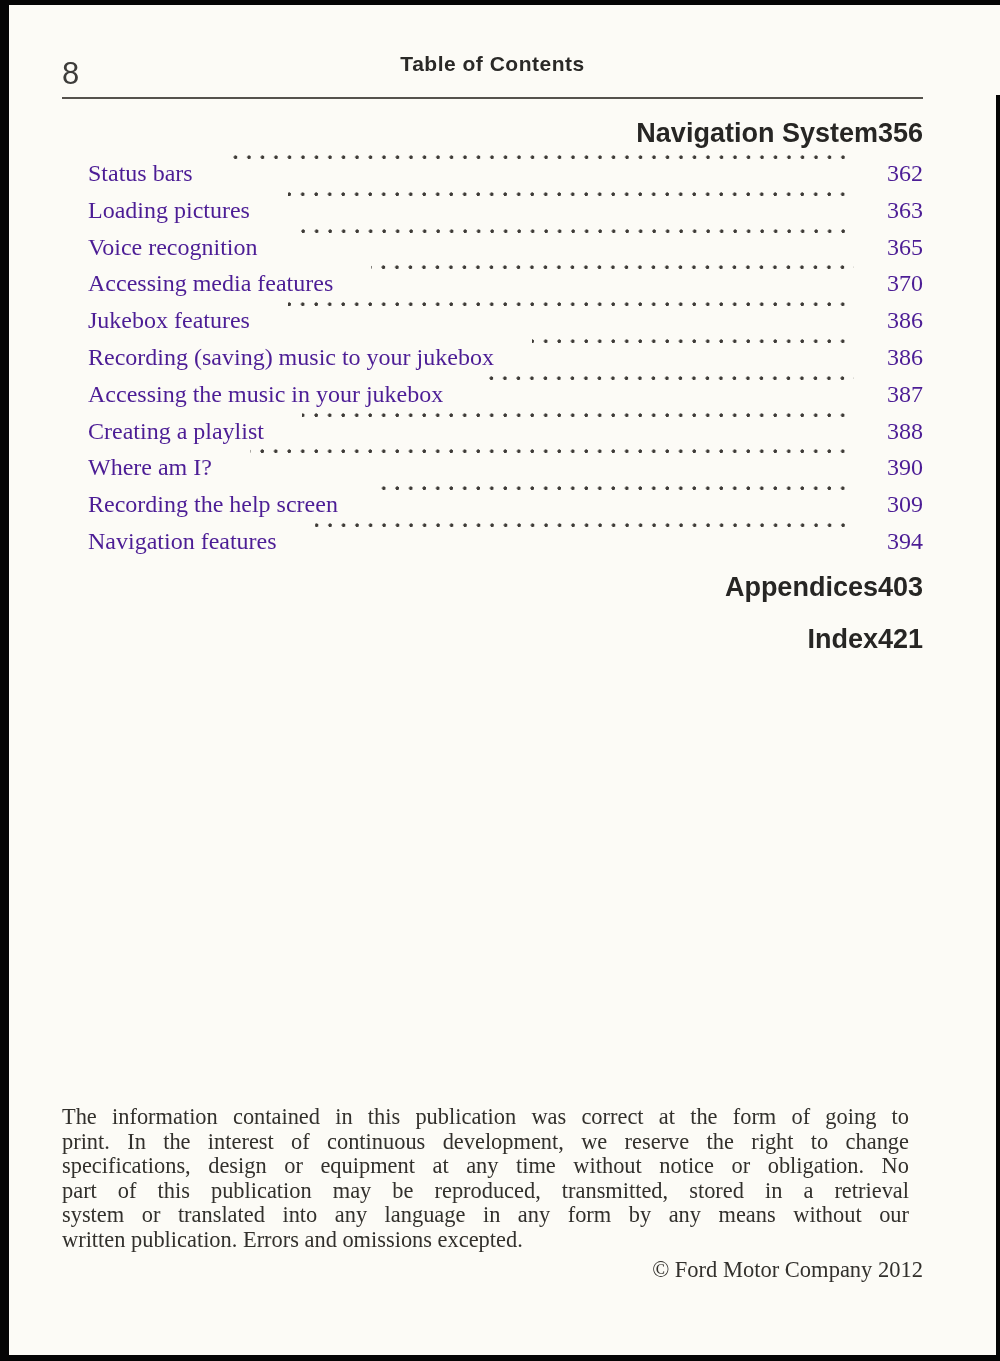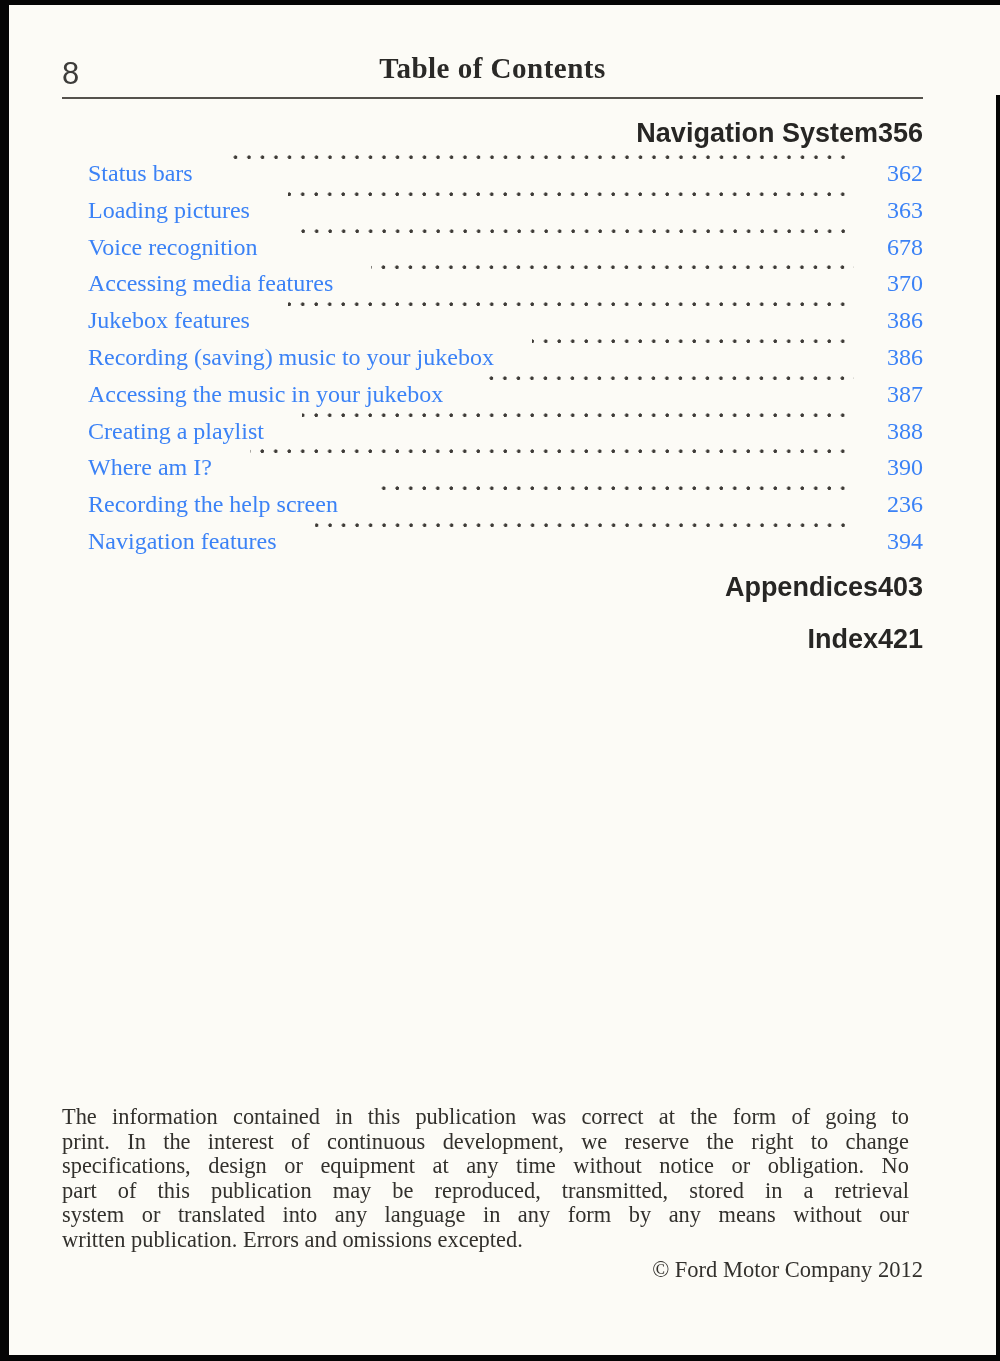--- a/index.html
+++ b/index.html
@@ -28,22 +28,22 @@
     position: absolute;
     top: 52px; left: 62px; width: 861px; height: 44px;
   }
   .page-num {
     position: absolute; left: 0; top: 4px;
     font-family: "Liberation Sans", sans-serif;
     font-size: 31px; font-weight: 400; color: #3d3c3a;
   }
   .page-title {
     margin: 0; text-align: center;
-    font-family: Liberation Serif, serif;
-    font-size: 29px; font-weight: 700; color: #2a2927;
+    font-family: Liberation Sans, sans-serif;
+    font-size: 21px; font-weight: 700; color: #2a2927;
     letter-spacing: 0.5px;
   }
   .head-rule {
     position: absolute; top: 97px; left: 62px; width: 861px;
     height: 2px; background: #55524d; border: none;
   }
 
   
   .toc {
     position: absolute; top: 111px; left: 62px; width: 861px;
@@ -52,21 +52,21 @@
     display: flex; justify-content: flex-end; align-items: center;
     height: 44px;
     font-family: "Liberation Sans", sans-serif;
     font-weight: 700; font-size: 27px; color: #272624;
   }
   .toc-section.spaced { height: 48px; margin-top: 4px; }
   .toc-item {
     display: flex; align-items: flex-end;
     height: 36.8px; line-height: 36.8px;
     padding-left: 26px;
-    font-size: 24px; color: #3b82f6; gap: 32px;
+    font-size: 24px; color: #4c1d95; gap: 32px;
   }
   .toc-item .label { white-space: nowrap; }
   .dots {
     flex: 1 1 auto;
     align-self: baseline;
     height: 5px;
     margin: 0 1px 0 6px;
     background-image: radial-gradient(circle at 2.2px 2.2px, #3e3b37 1.55px, rgba(0,0,0,0) 2.1px);
     background-size: 13.5px 5px;
     background-repeat: repeat-x;
@@ -115,21 +115,21 @@
       <span class="pg">362</span>
     </div>
     <div class="toc-item">
       <span class="label">Loading pictures</span>
       <span class="dots"></span>
       <span class="pg">363</span>
     </div>
     <div class="toc-item">
       <span class="label">Voice recognition</span>
       <span class="dots"></span>
-      <span class="pg">678</span>
+      <span class="pg">365</span>
     </div>
     <div class="toc-item">
       <span class="label">Accessing media features</span>
       <span class="dots"></span>
       <span class="pg">370</span>
     </div>
     <div class="toc-item">
       <span class="label">Jukebox features</span>
       <span class="dots"></span>
       <span class="pg">386</span>
@@ -150,21 +150,21 @@
       <span class="pg">388</span>
     </div>
     <div class="toc-item">
       <span class="label">Where am I?</span>
       <span class="dots"></span>
       <span class="pg">390</span>
     </div>
     <div class="toc-item">
       <span class="label">Recording the help screen</span>
       <span class="dots"></span>
-      <span class="pg">236</span>
+      <span class="pg">309</span>
     </div>
     <div class="toc-item">
       <span class="label">Navigation features</span>
       <span class="dots"></span>
       <span class="pg">394</span>
     </div>
 
     <div class="toc-section spaced">
       <span>Appendices</span>
       <span>403</span>

